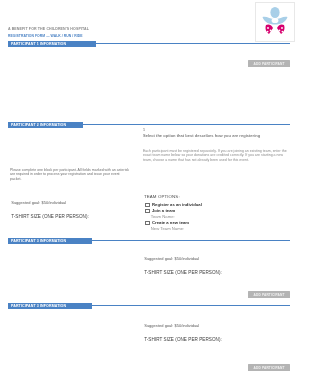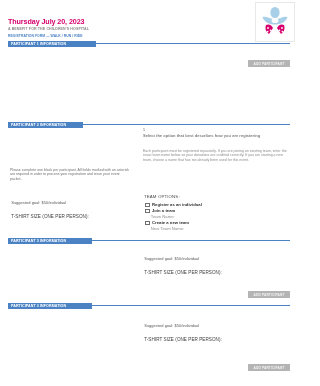--- a/index.html
+++ b/index.html
@@ -111,21 +111,20 @@
     padding-left:7px;line-height:6px;height:6px;
     display:flex;align-items:center;
   }
 </style>
 </head>
 <body>
 
 <div class="page">
 
   <div class="header">
-    <div class="hdr-date">Thursday July 20, 2023</div>
     <div class="hdr-sub">A BENEFIT FOR THE CHILDREN'S HOSPITAL</div>
     <div class="hdr-sub2">REGISTRATION FORM — WALK / RUN / RIDE</div>
 
     <div class="logo">
       <svg viewBox="0 0 38 38" xmlns="http://www.w3.org/2000/svg">
         <rect x="0" y="0" width="38" height="38" fill="#ffffff"></rect>
         <ellipse cx="19" cy="9.5" rx="4.6" ry="5.6" fill="#a8cfe8"></ellipse>
         <path d="M6.5 14 C10 12.5 14 16 19 16 C24 16 28 12.5 31.5 14 C30 19 25 21.5 19 21.5 C13 21.5 8 19 6.5 14 Z" fill="#a8cfe8"></path>
         <ellipse cx="19" cy="17.5" rx="3.4" ry="2.6" fill="#ffffff"></ellipse>
         <g fill="#d6006e">

